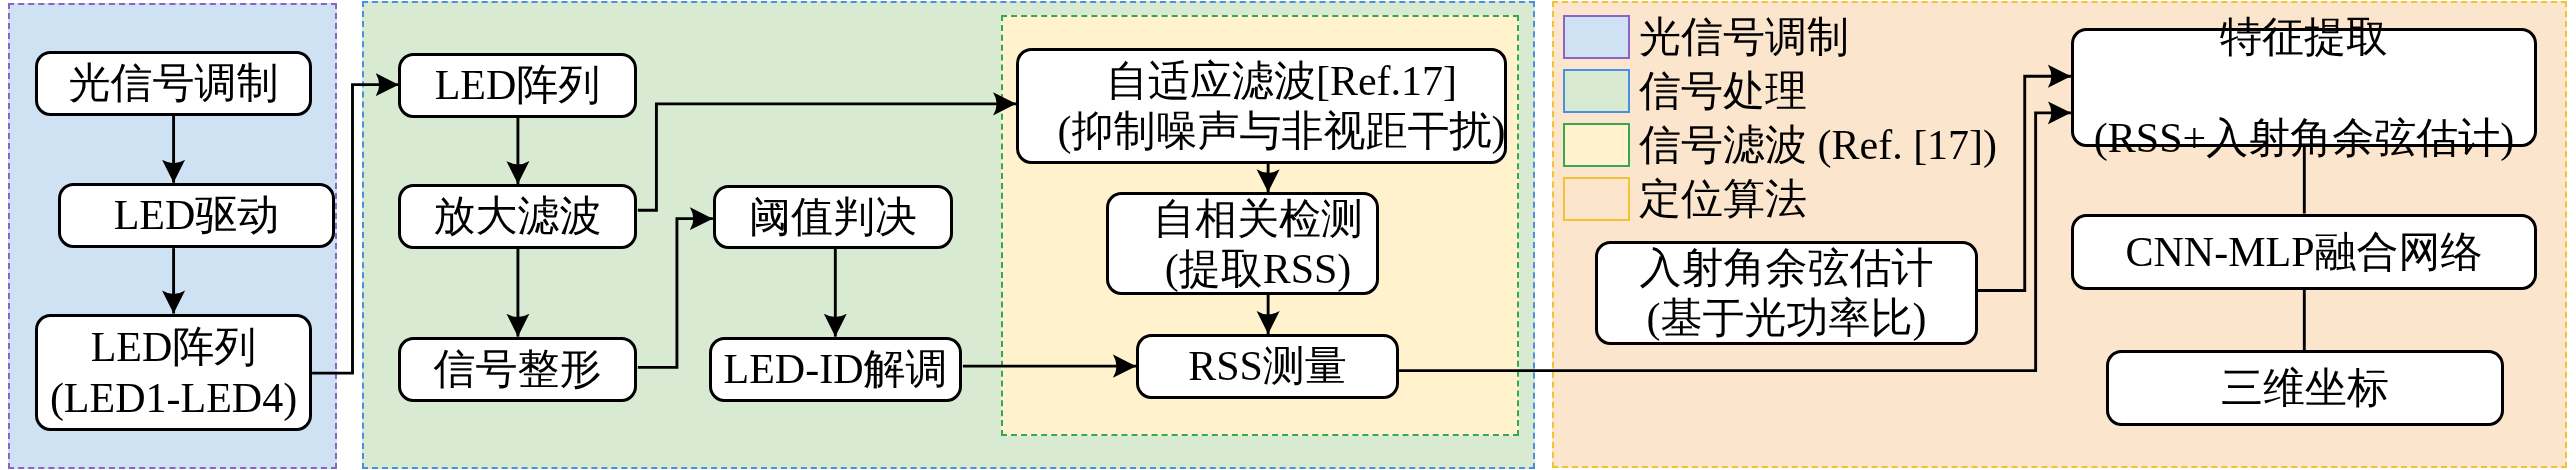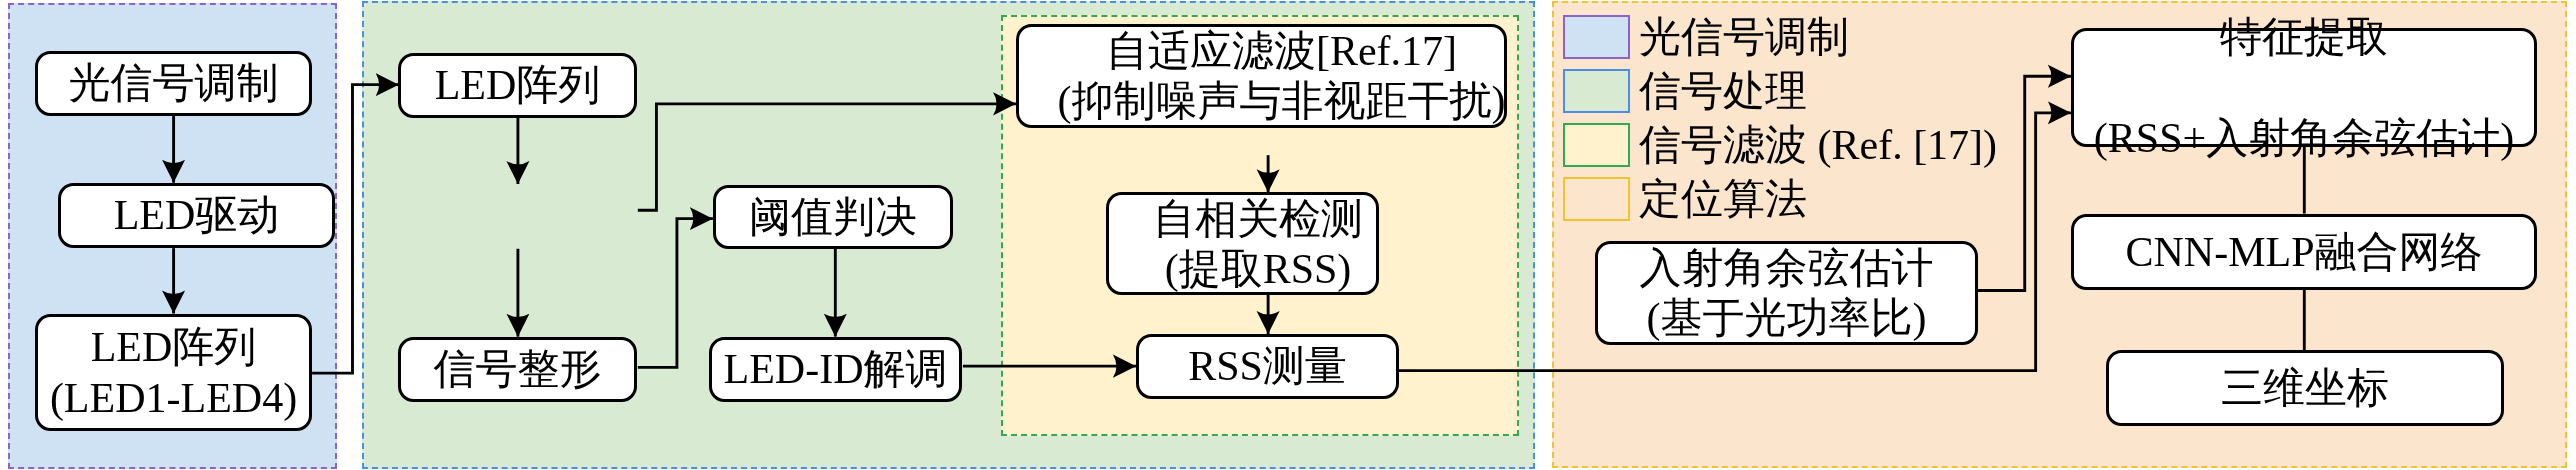--- a/index.html
+++ b/index.html
@@ -46,21 +46,21 @@
     .box span { display: block; }
 
     #n-optmod  { left: 35px;   top: 51px;  width: 277px; height: 65px; }
     #n-leddrv  { left: 35px;   top: 183px; width: 277px; height: 65px; margin-left: 23px; }
     #n-ledarr  { left: 35px;   top: 314px; width: 277px; height: 117px; }
     #n-pdarr   { left: 398px;  top: 53px;  width: 239px; height: 65px; }
     #n-ampfil  { left: 398px;  top: 184px; width: 239px; height: 65px; }
     #n-shape   { left: 398px;  top: 337px; width: 239px; height: 65px; }
     #n-thresh  { left: 713px; top: 185px; width: 240px; height: 64px; }
     #n-ledid   { left: 709px; top: 337px; width: 253px; height: 65px; }
-    #n-adapt   { left: 1016px; top: 24px;  width: 491px; height: 104px; line-height: 50px; padding-left: 40px; }
+    #n-adapt   { left: 1016px; top: 48px;  width: 491px; height: 116px; line-height: 50px; padding-left: 40px; }
     #n-autoc   { left: 1106px; top: 192px; width: 273px; height: 103px; line-height: 50px; padding-left: 31px; }
     #n-rss     { left: 1136px; top: 334px; width: 263px; height: 65px; }
     #n-aoa     { left: 1595px; top: 241px; width: 383px; height: 104px; line-height: 50px; }
     #n-feat    { left: 2071px; top: 28px;  width: 466px; height: 119px; line-height: 54px; gap: 47px; }
     #n-cnn     { left: 2071px; top: 214px; width: 466px; height: 76px; }
     #n-xyz     { left: 2106px; top: 350px; width: 398px; height: 76px; }
 
     .legend-item {
       position: absolute;
       left: 1563px;
@@ -146,20 +146,23 @@
     <span>LED驱动</span>
   </div>
   <div id="n-ledarr" class="box">
     <span>LED阵列</span>
     <span>(LED1-LED4)</span>
   </div>
 
   <div id="n-pdarr" class="box">
     <span>LED阵列</span>
   </div>
+  <div id="n-ampfil" class="box">
+    <span>放大滤波</span>
+  </div>
   <div id="n-shape" class="box">
     <span>信号整形</span>
   </div>
   <div id="n-thresh" class="box">
     <span>阈值判决</span>
   </div>
   <div id="n-ledid" class="box">
     <span>LED-ID解调</span>
   </div>
 

